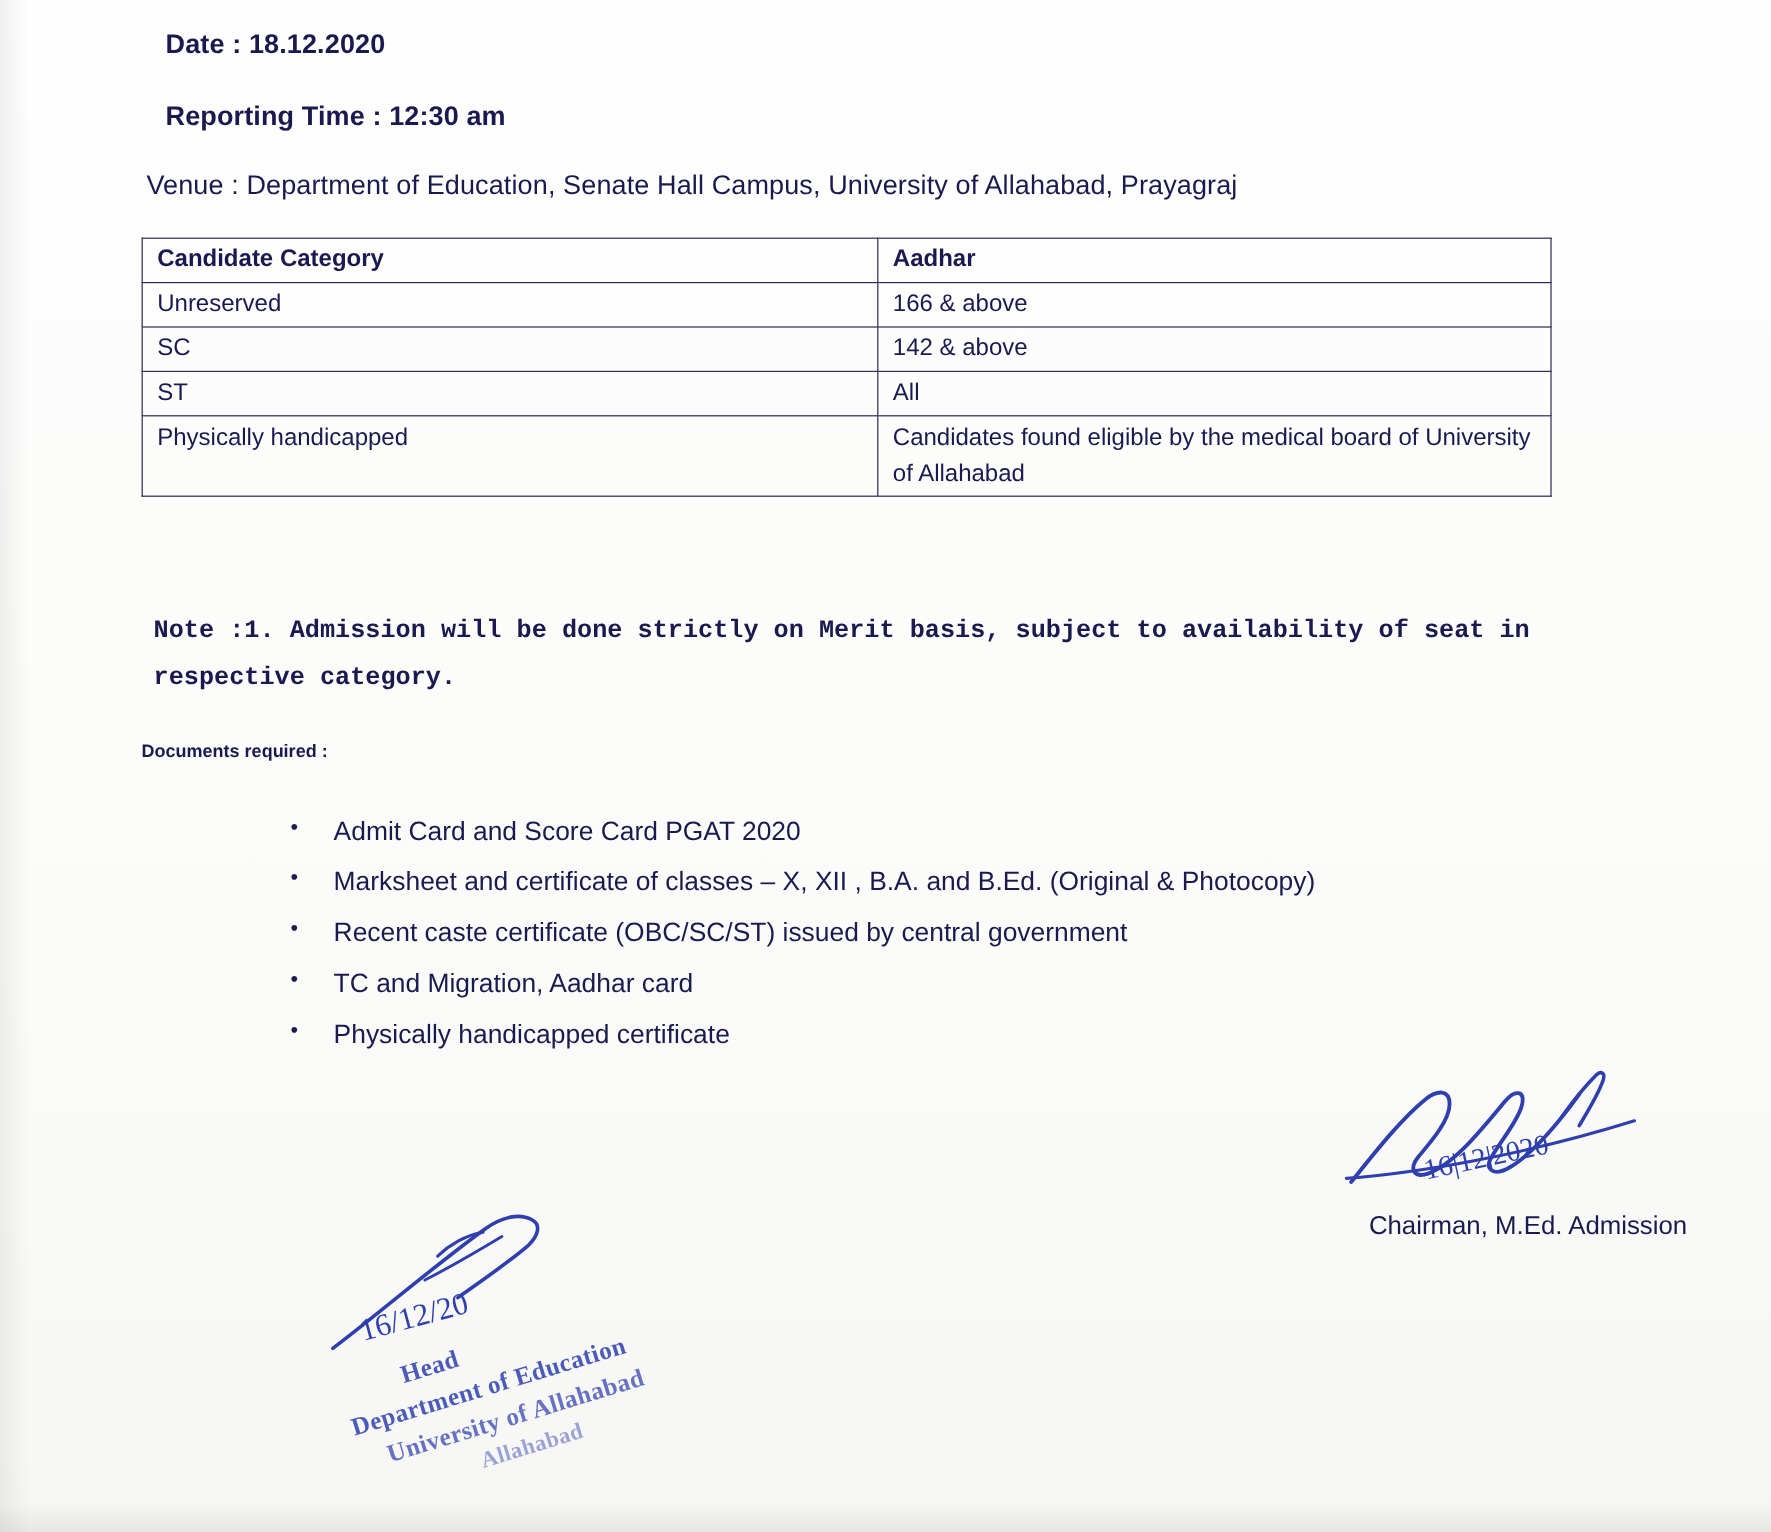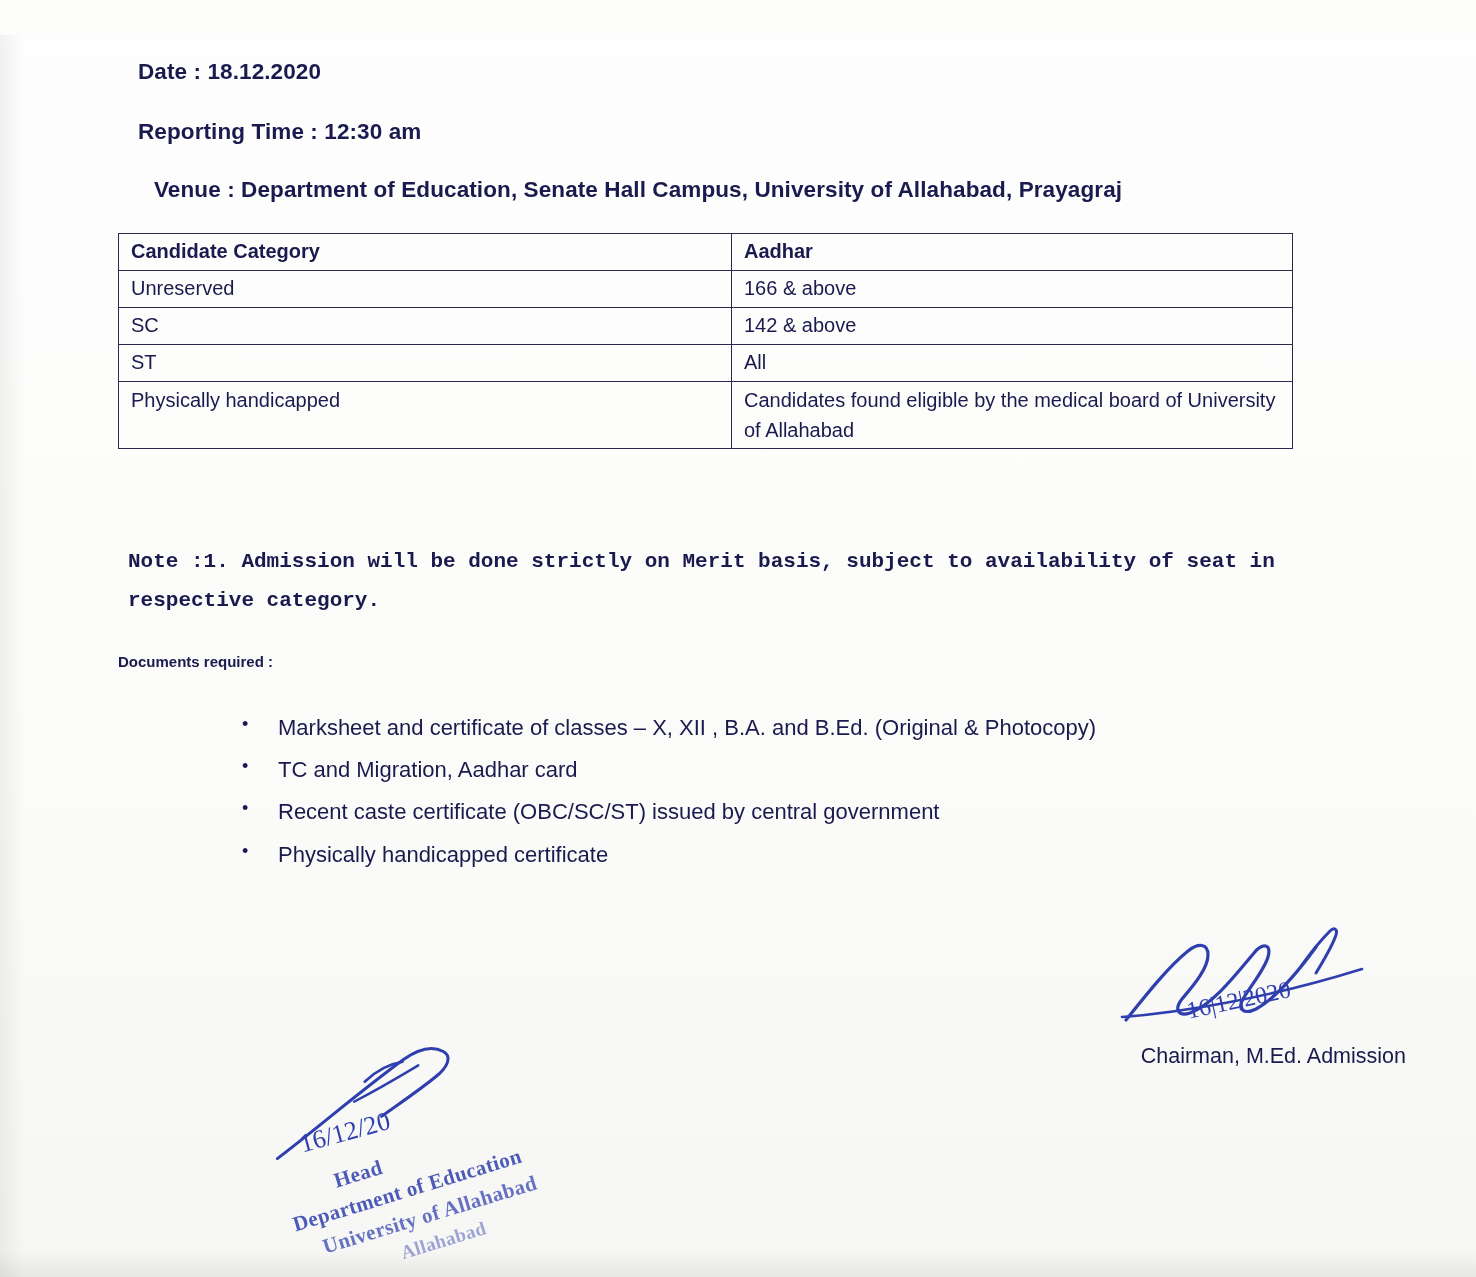--- a/index.html
+++ b/index.html
@@ -12,21 +12,20 @@
     background: #fdfdfb;
     font-family: "Liberation Sans", sans-serif;
     color: #14143c;
     position: relative;
     overflow: hidden;
   }
   .page {
     position: absolute;
     inset: 0;
     background: linear-gradient(180deg, #fefefe 0%, #fbfbf9 60%, #f6f6f4 100%);
-    margin-top: 35px;
   }
   .content {
     position: absolute;
     left: 118px;
     top: 0;
     width: 1250px;
   }
   .line {
     font-size: 22.5px;
     color: #1a1a4e;
@@ -42,23 +41,23 @@
     font-weight: bold;
   }
   .meta-time {
     position: absolute;
     left: 20px;
     top: 84px;
     font-weight: bold;
   }
   .meta-venue {
     position: absolute;
-    left: 36px;
+    left: 4px;
     top: 142px;
-    font-weight: bold;
+    font-weight: normal;
   }
 
   table.cutoff {
     position: absolute;
     left: 0px;
     top: 198px;
     width: 1175px;
     border-collapse: collapse;
     table-layout: fixed;
   }
@@ -241,23 +240,24 @@
           <td class="tall">Candidates found eligible by the medical board of University of Allahabad</td>
         </tr>
       </tbody>
     </table>
 
     <div class="note">Note :1.  Admission will be done strictly on Merit basis, subject to availability of seat in respective category.</div>
 
     <div class="docs-title">Documents required :</div>
 
     <ul class="docs">
+      <li>Admit Card and Score Card PGAT 2020</li>
       <li>Marksheet and certificate of classes – X, XII , B.A. and B.Ed. (Original &amp; Photocopy)</li>
+      <li>Recent caste certificate (OBC/SC/ST) issued by central government</li>
       <li>TC and Migration, Aadhar card</li>
-      <li>Recent caste certificate (OBC/SC/ST) issued by central government</li>
       <li>Physically handicapped certificate</li>
     </ul>
 
   </div>
 
   <div class="sign-block">
     <div class="sign-ink">
       <svg width="300" height="115" viewBox="0 0 300 115" fill="none" aria-hidden="true">
         <path d="M10 95 C30 70, 52 42, 72 26 C82 18, 92 18, 92 30 C92 44, 76 62, 66 74 C58 84, 62 92, 74 88 C96 80, 118 52, 138 28 C146 18, 156 18, 152 32 C148 46, 132 64, 126 76 C122 84, 128 90, 140 84 C162 72, 184 44, 200 22" stroke="#2f3fae" stroke-width="3.2" stroke-linecap="round"></path>
         <path d="M186 40 C196 26, 206 14, 214 6 C218 2, 222 4, 220 10 C216 22, 206 38, 200 48" stroke="#2f3fae" stroke-width="3" stroke-linecap="round"></path>

